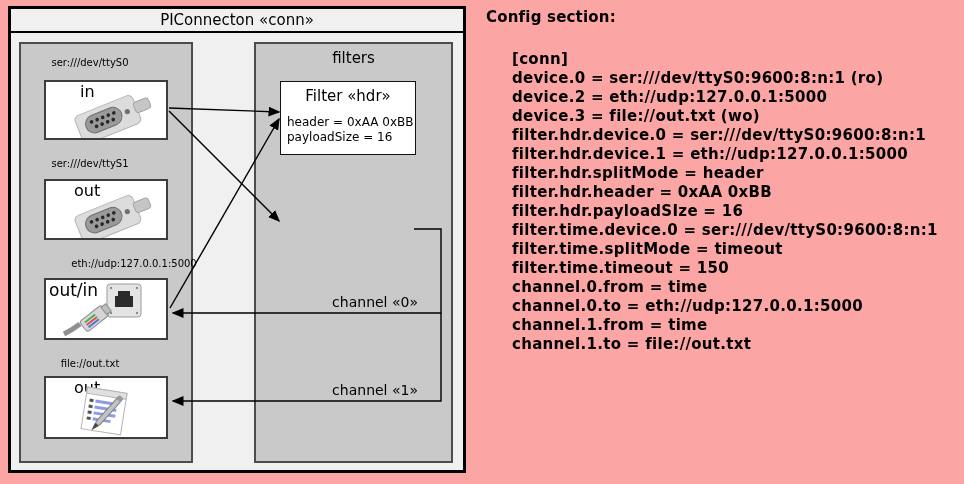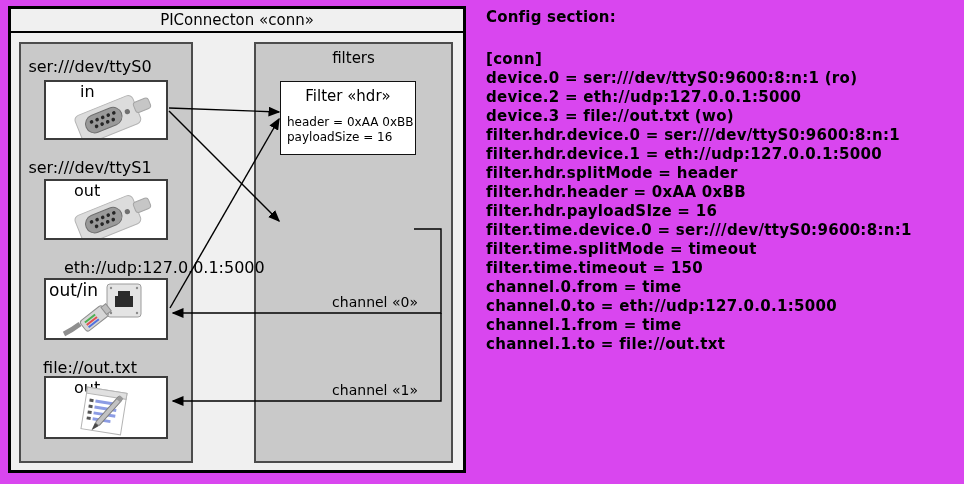--- a/index.html
+++ b/index.html
@@ -1,33 +1,33 @@
 <!DOCTYPE html>
 <html><head>
 <meta charset="utf-8">
 <style>
   html,body{margin:0;padding:0;background:#fff;}
-  .screen{position:relative;width:964px;height:484px;background:#d946ef;
+  .screen{position:relative;width:964px;height:484px;background:#fca5a5;
           font-family:"DejaVu Sans", sans-serif;color:#000;overflow:hidden;}
 
   
   .outer-box{position:absolute;left:8px;top:6px;width:452px;height:461px;
              border:3px solid #000;background:#f0f0f0;}
   .outer-title{height:22px;line-height:22px;text-align:center;font-size:15px;
                border-bottom:2px solid #000;}
 
   
   .panel{position:absolute;background:#c9c9c9;border:2px solid #4c4c4c;}
   .devices-panel{left:19px;top:42px;width:170px;height:417px;}
   .filters-panel{left:254px;top:42px;width:195px;height:417px;}
   .filters-title{text-align:center;font-size:15px;margin-top:5px;}
 
   
   .dev-label{position:absolute;left:20px;width:140px;text-align:center;
-             font-size:16px;white-space:nowrap;}
+             font-size:10px;white-space:nowrap;}
   .lab0{top:57px;}.lab1{top:158px;}.lab2{top:258px;padding-left:44px;}.lab3{top:358px;}
   .dev-box{position:absolute;left:44px;width:120px;background:#fff;
            border:2px solid #3c3c3c;}
   .box0{top:80px;height:56px;}
   .box1{top:179px;height:57px;}
   .box2{top:278px;height:58px;}
   .box3{top:376px;height:59px;}
   .dir{position:absolute;font-size:16px;line-height:18px;}
   .dir0{left:34px;top:1px;}
   .dir1{left:28px;top:1px;}
@@ -51,21 +51,21 @@
   .ch0{top:294px;}
   .ch1{top:382px;}
 
   
   .arrows{position:absolute;left:0;top:0;width:482px;height:484px;pointer-events:none;}
 
   
   .config{position:absolute;left:486px;top:8px;}
   .config-heading{font-size:15px;font-weight:bold;margin-bottom:24px;letter-spacing:0.2px;}
   .config-line{font-size:15px;font-weight:bold;line-height:19px;
-               letter-spacing:0.3px;white-space:pre;}
+               letter-spacing:0.3px;white-space:pre;margin-left:26px;}
 </style>
 </head>
 <body>
 
 <div class="screen">
 
   <div class="outer-box">
     <div class="outer-title">PIConnecton «conn»</div>
   </div>
 

